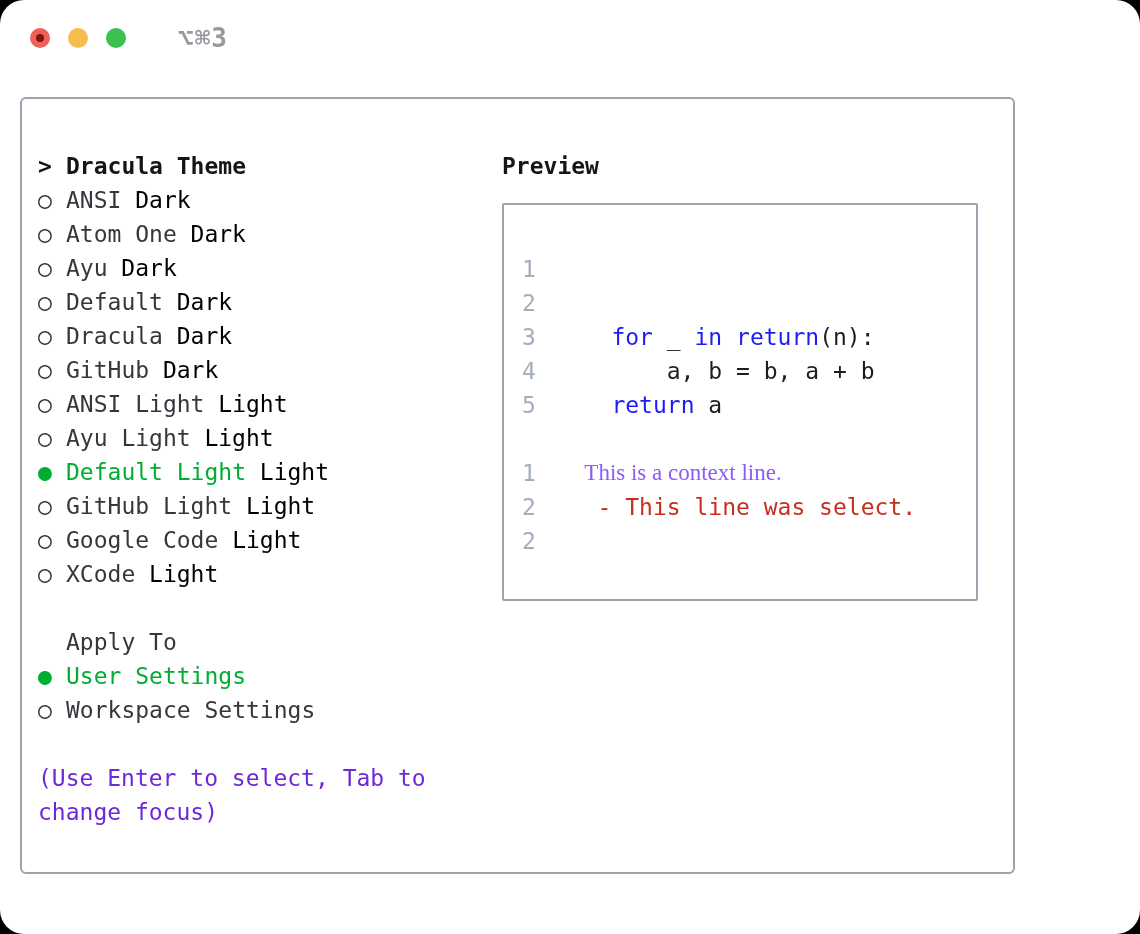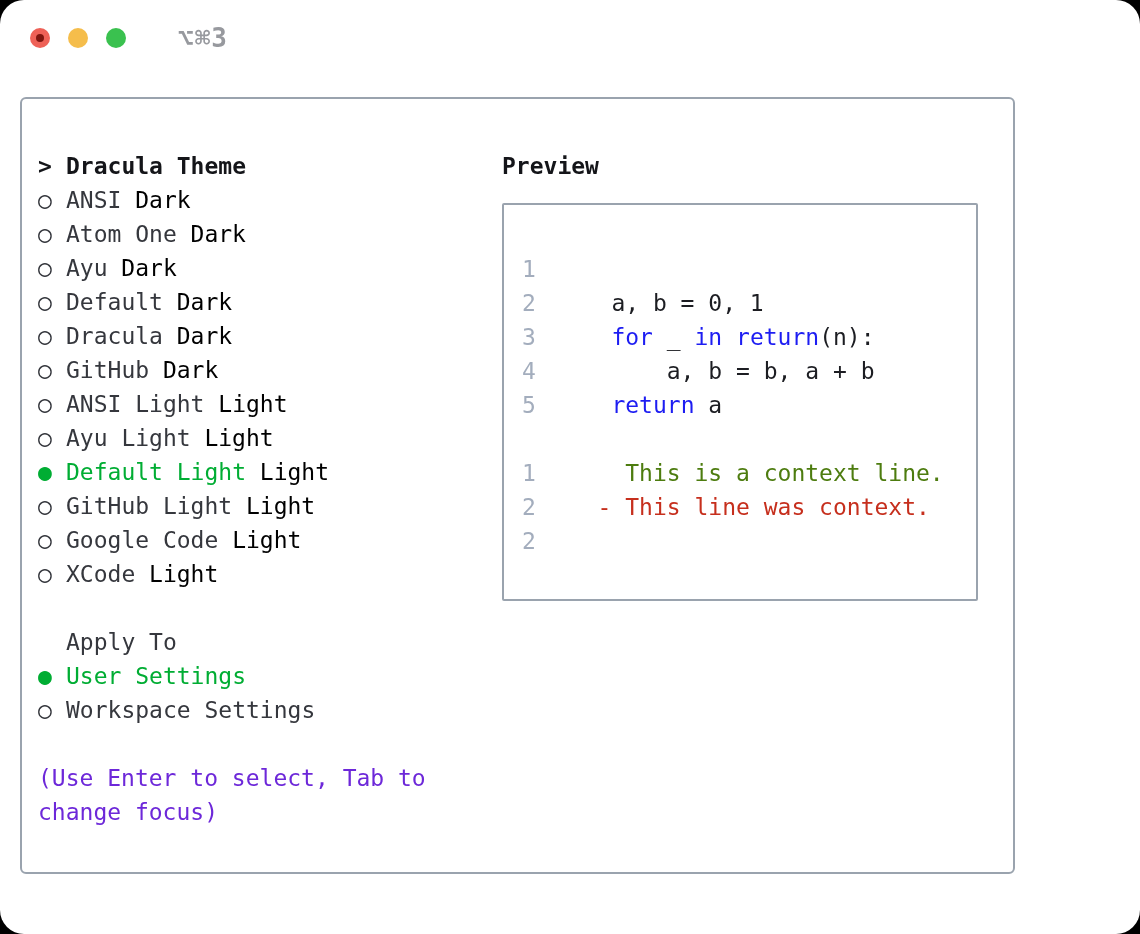--- a/index.html
+++ b/index.html
@@ -87,21 +87,21 @@
   .cl { display: flex; height: 34px; white-space: pre; }
   .lnum {
     flex: 0 0 34px;
     width: 34px;
     color: #a3adbd;
     white-space: pre;
   }
   .code { white-space: pre; color: #1c1d22; }
   .kw  { color: #1d1df2; }
   .fn  { color: #ad1a0d; }
-  .ctx { color: #4d7c0f; }
+  .ctx { color: #8b5cf6; font-family: Liberation Serif, serif; }
   .del { color: #c62f1d; }
   .add { color: #0bc125; }
 </style>
 </head>
 <body>
 
 <div class="window">
 
   <div class="titlebar">
     <span class="tl red">
@@ -208,21 +208,20 @@
       </div>
 
       <div class="preview-box">
 
         <div class="cl">
           <span class="lnum">1</span>
         </div>
 
         <div class="cl">
           <span class="lnum">2</span>
-          <span class="code"><span>    a, b = 0, 1</span></span>
         </div>
 
         <div class="cl">
           <span class="lnum">3</span>
           <span class="code"><span>    </span><span class="kw">for</span><span> _ </span><span class="kw">in</span><span> </span><span class="kw">return</span><span>(n):</span></span>
         </div>
 
         <div class="cl">
           <span class="lnum">4</span>
           <span class="code"><span>        a, b = b, a + b</span></span>
@@ -234,21 +233,21 @@
         </div>
 
         <div class="spacer"></div>
 
         <div class="cl">
           <span class="lnum">1</span>
           <span class="code ctx">     This is a context line.</span>
         </div>
         <div class="cl">
           <span class="lnum">2</span>
-          <span class="code del">   - This line was context.</span>
+          <span class="code del">   - This line was select.</span>
         </div>
         <div class="cl">
           <span class="lnum">2</span>
         </div>
 
       </div>
     </div>
 
   </div>
 </div>

